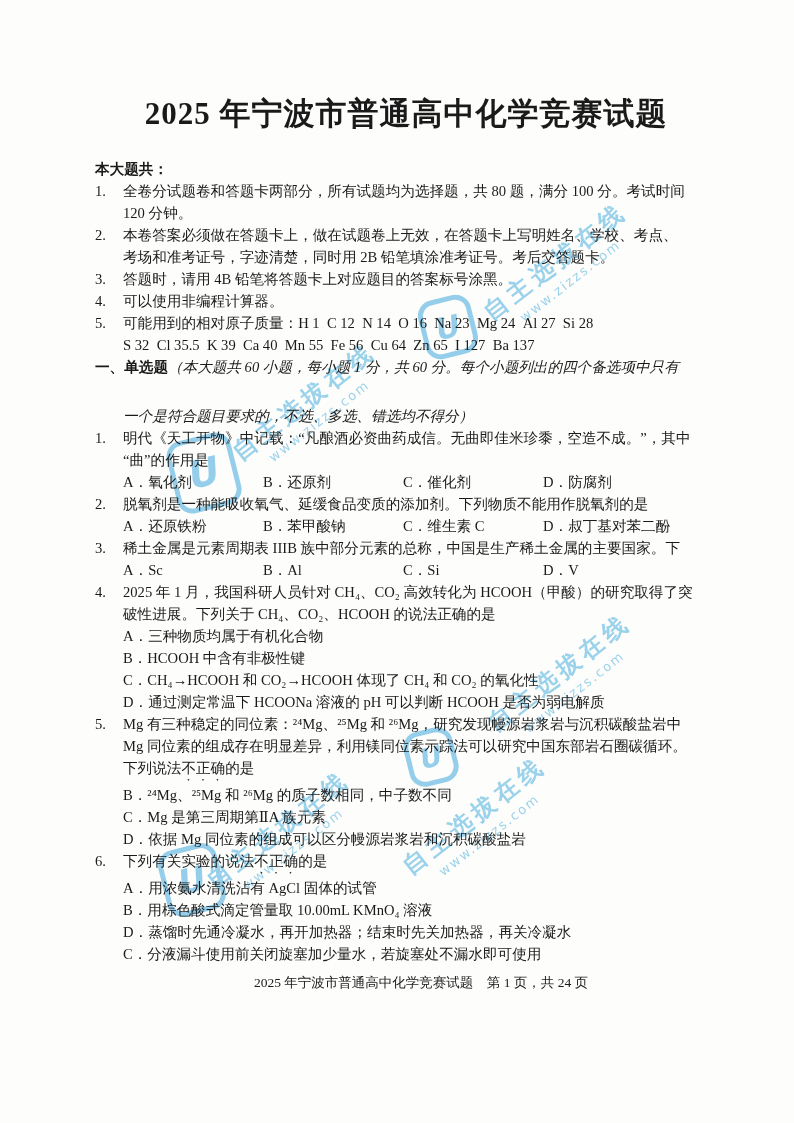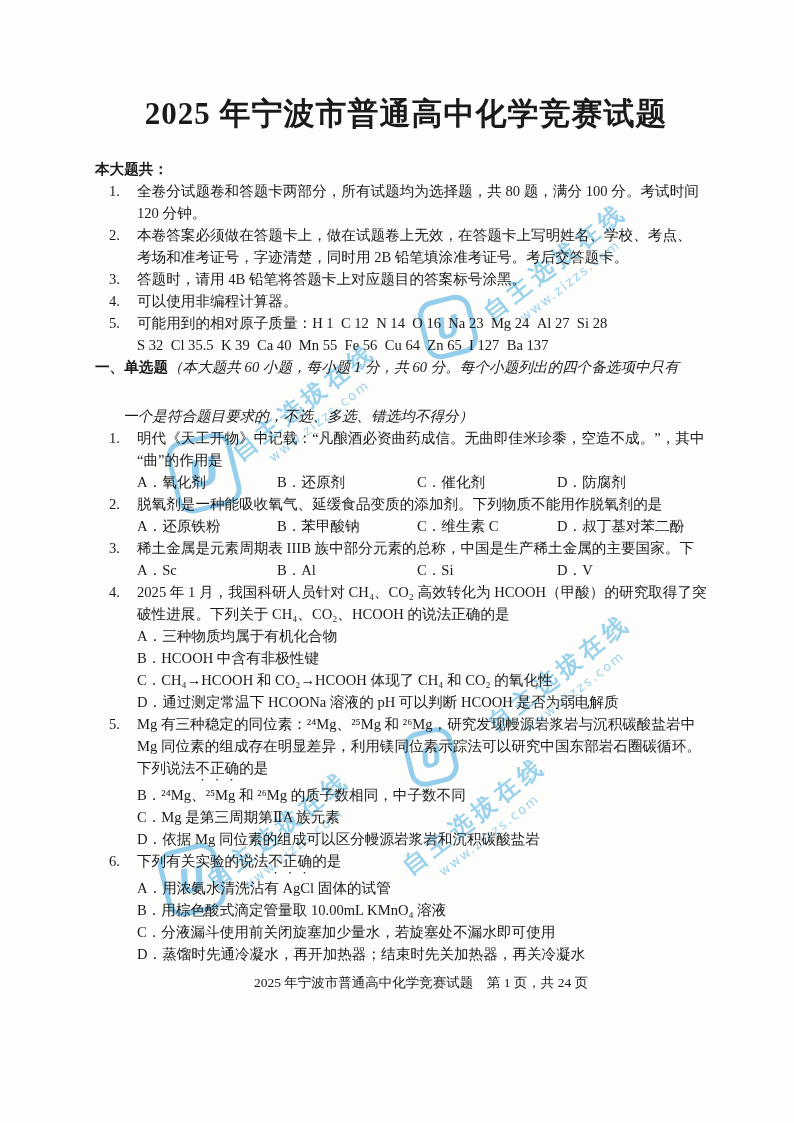--- a/index.html
+++ b/index.html
@@ -27,21 +27,21 @@
   .wm-url{display:block;font-size:13px;letter-spacing:2px;margin-top:1px;}
   
   .content{position:absolute;left:95px;top:0;width:622px;font-size:14.6px;line-height:22px;}
   .title{
     font-size:31px;font-weight:bold;text-align:center;
     margin:96px 0 26px 0;line-height:36px;letter-spacing:1px;
   }
   .bold{font-weight:bold;}
   .kai{font-style:italic;}
   .block{display:block;text-indent:0;}
-  .li{padding-left:28px;margin-left:14px;}
+  .li{padding-left:28px;}
   .num{display:inline-block;width:28px;margin-left:-28px;}
   .hang{padding-left:28px;text-indent:-28px;}
   .hang .block{text-indent:0;margin-top:27px;}
   .cols{display:block;}
   .cols .opt{display:inline-block;width:140px;}
   .cols .opt:last-child{width:auto;}
   .emph{
     -webkit-text-emphasis:filled dot;-webkit-text-emphasis-position:under;
     text-emphasis:filled dot;text-emphasis-position:under right;
   }
@@ -167,21 +167,21 @@
       <span class="block"><span>下列说法</span><span class="emph">不正确</span><span>的是</span></span>
       <span class="block">B．²⁴Mg、²⁵Mg 和 ²⁶Mg 的质子数相同，中子数不同</span>
       <span class="block">C．Mg 是第三周期第ⅡA 族元素</span>
       <span class="block">D．依据 Mg 同位素的组成可以区分幔源岩浆岩和沉积碳酸盐岩</span>
     </div>
 
     <div class="li">
       <span class="num">6.</span><span><span>下列有关实验的说法</span><span class="emph">不正确</span><span>的是</span></span>
       <span class="block">A．用浓氨水清洗沾有 AgCl 固体的试管</span>
       <span class="block">B．用棕色酸式滴定管量取 10.00mL KMnO₄ 溶液</span>
+      <span class="block">D．蒸馏时先通冷凝水，再开加热器；结束时先关加热器，再关冷凝水</span>
       <span class="block">C．分液漏斗使用前关闭旋塞加少量水，若旋塞处不漏水即可使用</span>
-      <span class="block">D．蒸馏时先通冷凝水，再开加热器；结束时先关加热器，再关冷凝水</span>
     </div>
 
   </div>
 
   <div class="footer">2025 年宁波市普通高中化学竞赛试题　第 1 页，共 24 页</div>
 
 </div>
 
 </body></html>

